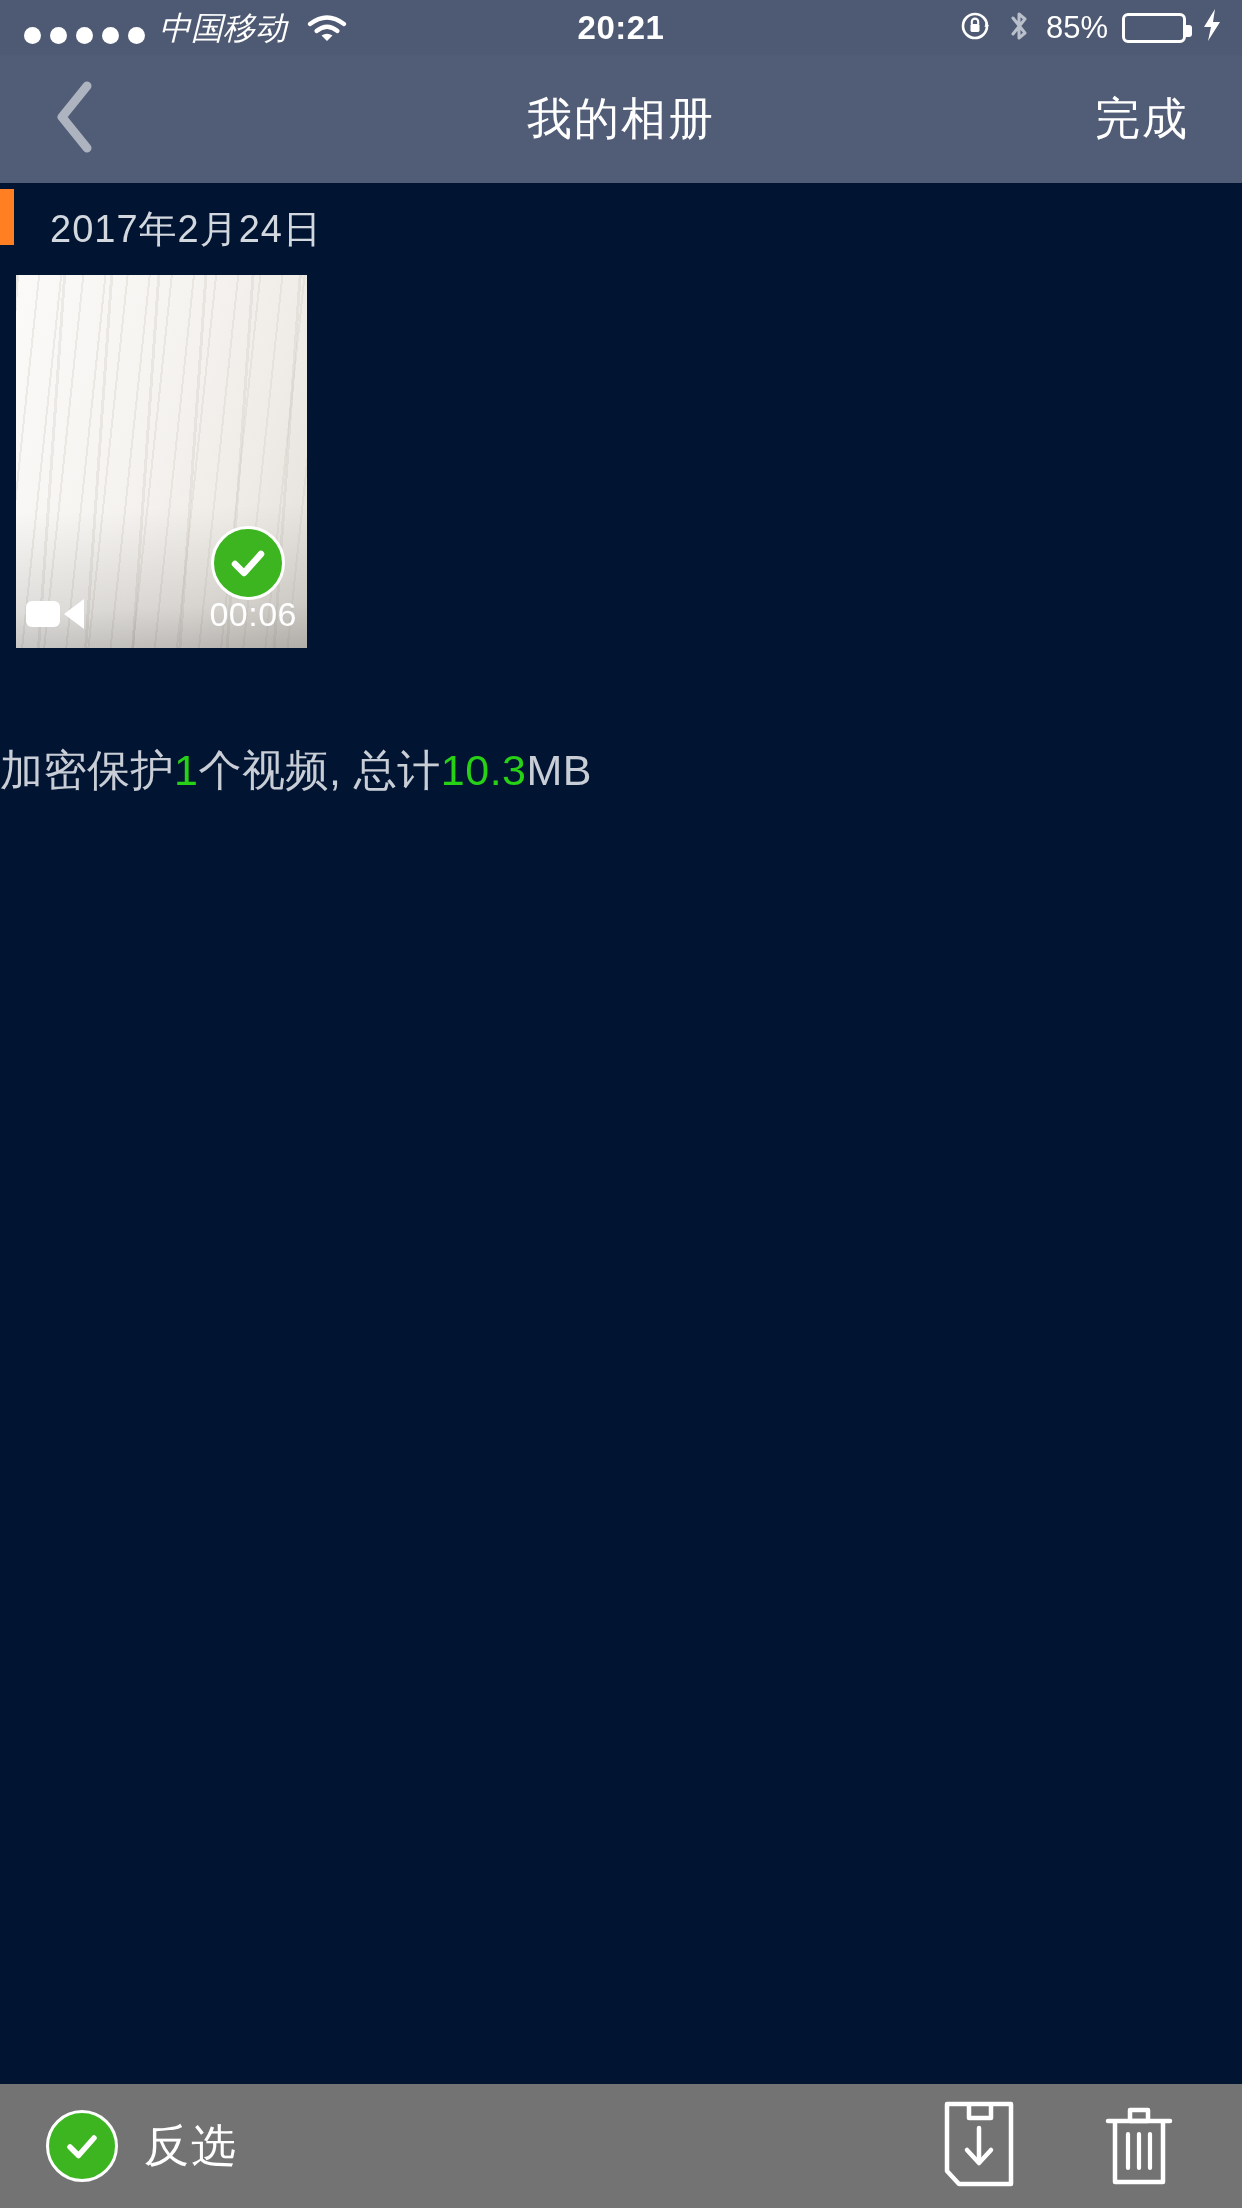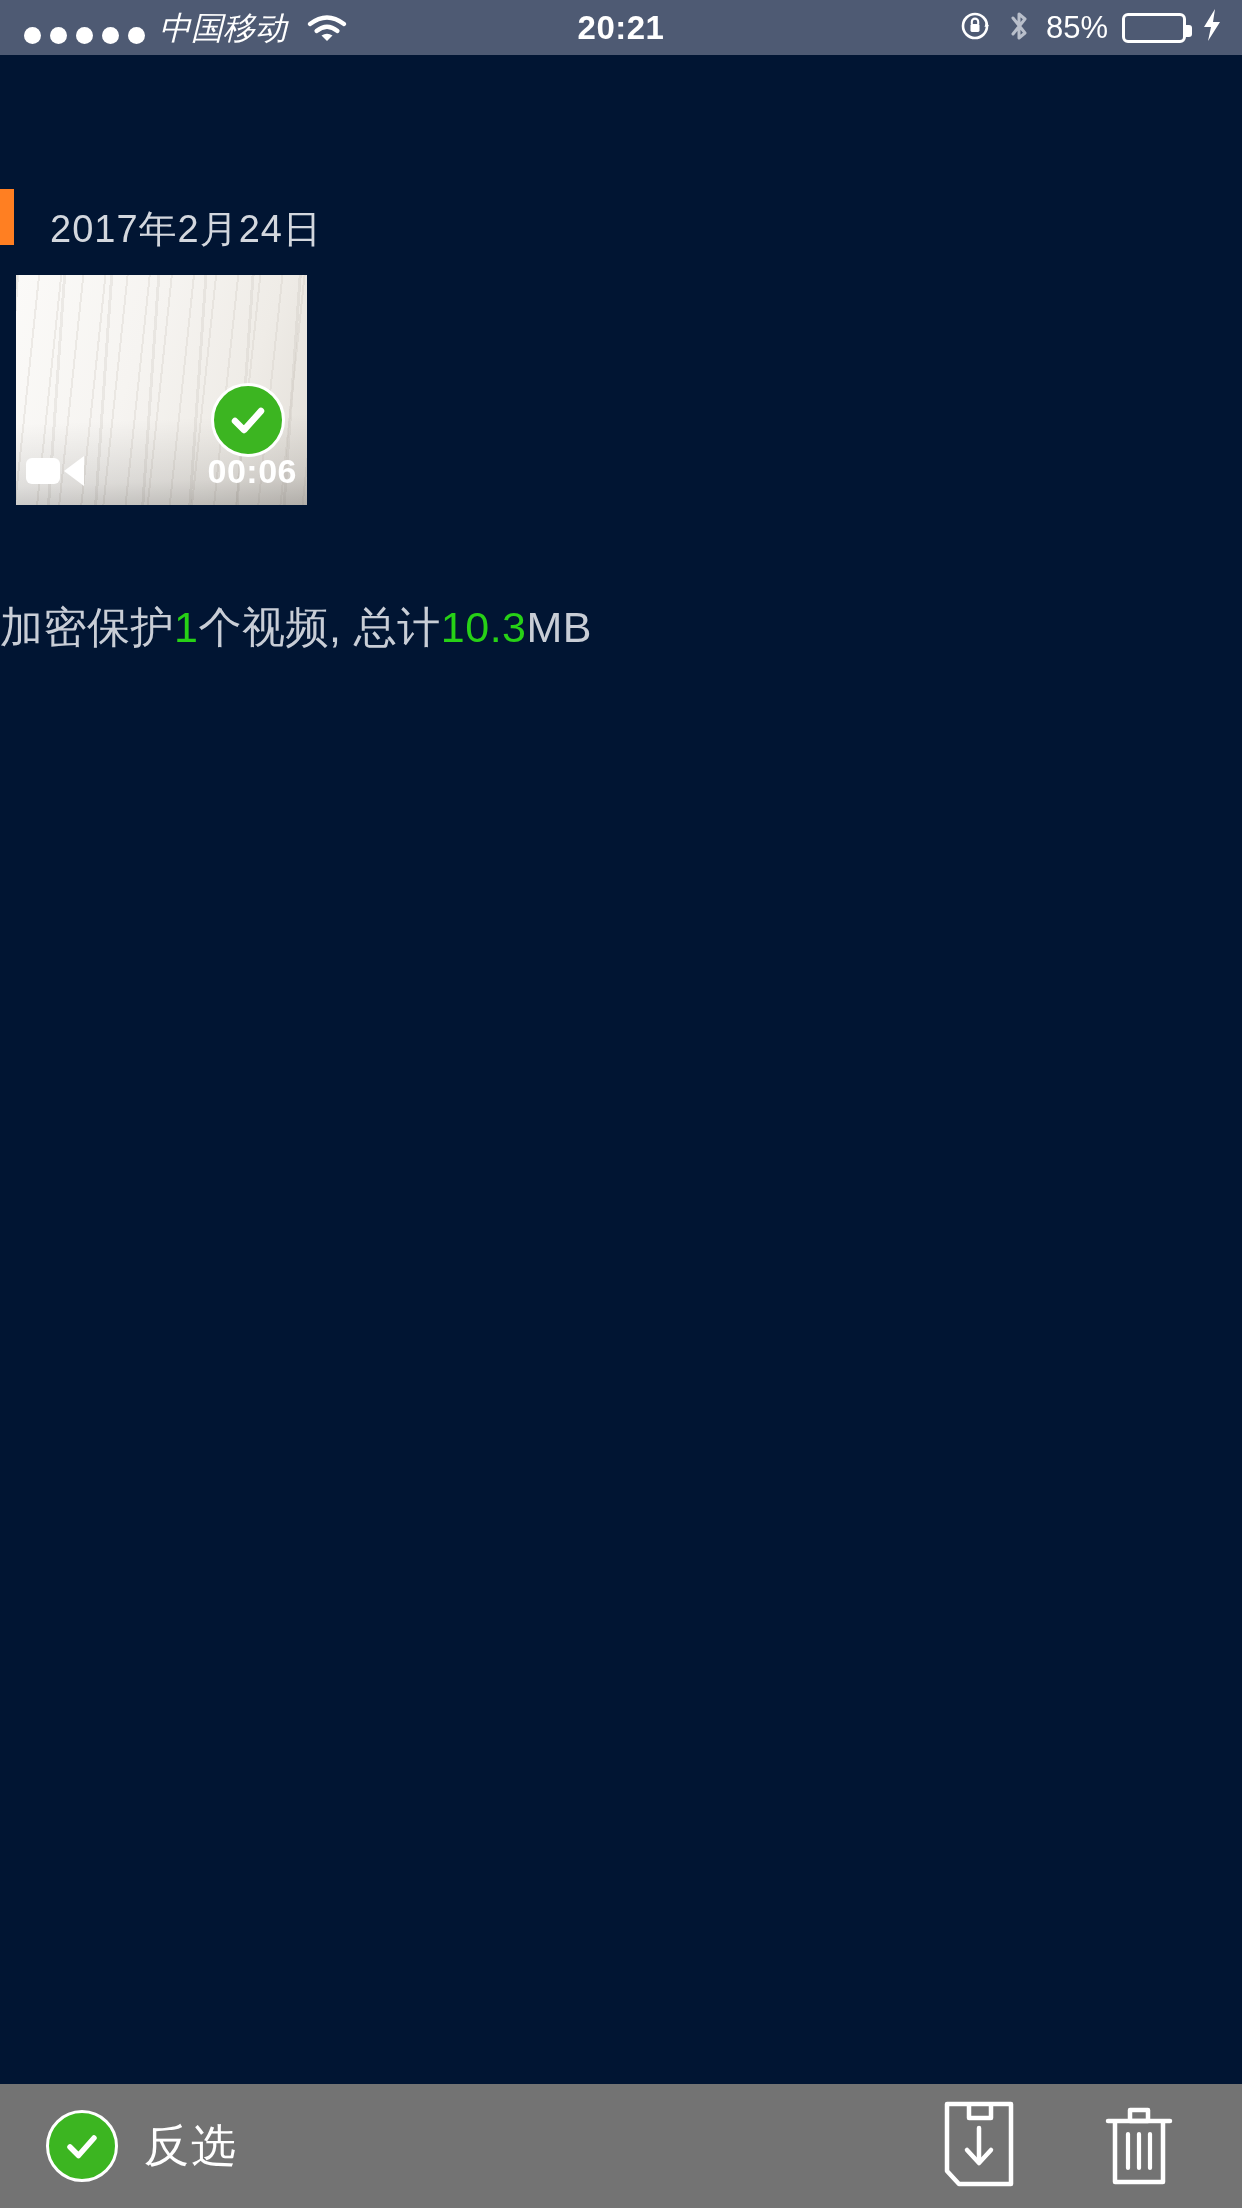--- a/index.html
+++ b/index.html
@@ -73,23 +73,22 @@
   }
   .section-marker {
     position:absolute; left:0; top:6px; width:14px; height:56px; background:#ff7f22;
   }
   .section-date {
     margin-left:50px; color:#d3d7de; font-size:38px; letter-spacing:1px;
   }
 
   .grid { padding-left:16px; display:flex; flex-wrap:wrap; gap:8px; }
   .thumb {
-    position:relative; width:291px; height:230px; overflow:hidden;
+    position:relative; width:291px; height:373px; overflow:hidden;
     background:#ec4899;
-    font-weight:bold;
   }
   .thumb-img {
     position:absolute; inset:0;
     background:
       linear-gradient(178deg, rgba(0,0,0,0.00) 62%, rgba(0,0,0,0.10) 88%, rgba(0,0,0,0.22) 100%),
       repeating-linear-gradient(96deg,
         rgba(206,200,192,0.30) 0px, rgba(206,200,192,0.30) 2px,
         rgba(255,255,255,0) 2px, rgba(255,255,255,0) 22px),
       repeating-linear-gradient(94deg,
         rgba(188,182,174,0.22) 0px, rgba(188,182,174,0.22) 3px,
@@ -191,20 +190,31 @@
         <span class="fill" style="width: 85%; background: rgb(76, 214, 98);"></span>
       </span>
       <span class="bolt">
         <svg width="24" height="34" viewBox="0 0 24 34">
           <path d="M15 1 L4 19 H11 L8 33 L20 14 H13 Z" fill="#fff"></path>
         </svg>
       </span>
     </div>
   </div>
 
+  <div class="navbar">
+    <div class="nav-back">
+      <span>
+        <svg width="46" height="74" viewBox="0 0 46 74">
+          <path d="M35 6 L10 37 L35 68" stroke="#adb4c0" stroke-width="9" fill="none" stroke-linecap="round" stroke-linejoin="round"></path>
+        </svg>
+      </span>
+    </div>
+    <div class="nav-title">我的相册</div>
+    <div class="nav-done">完成</div>
+  </div>
 
   <div class="content">
 
     <div class="section-head">
       <span class="section-marker"></span>
       <span class="section-date">2017年2月24日</span>
     </div>
 
     <div class="grid">
       <div class="thumb">

